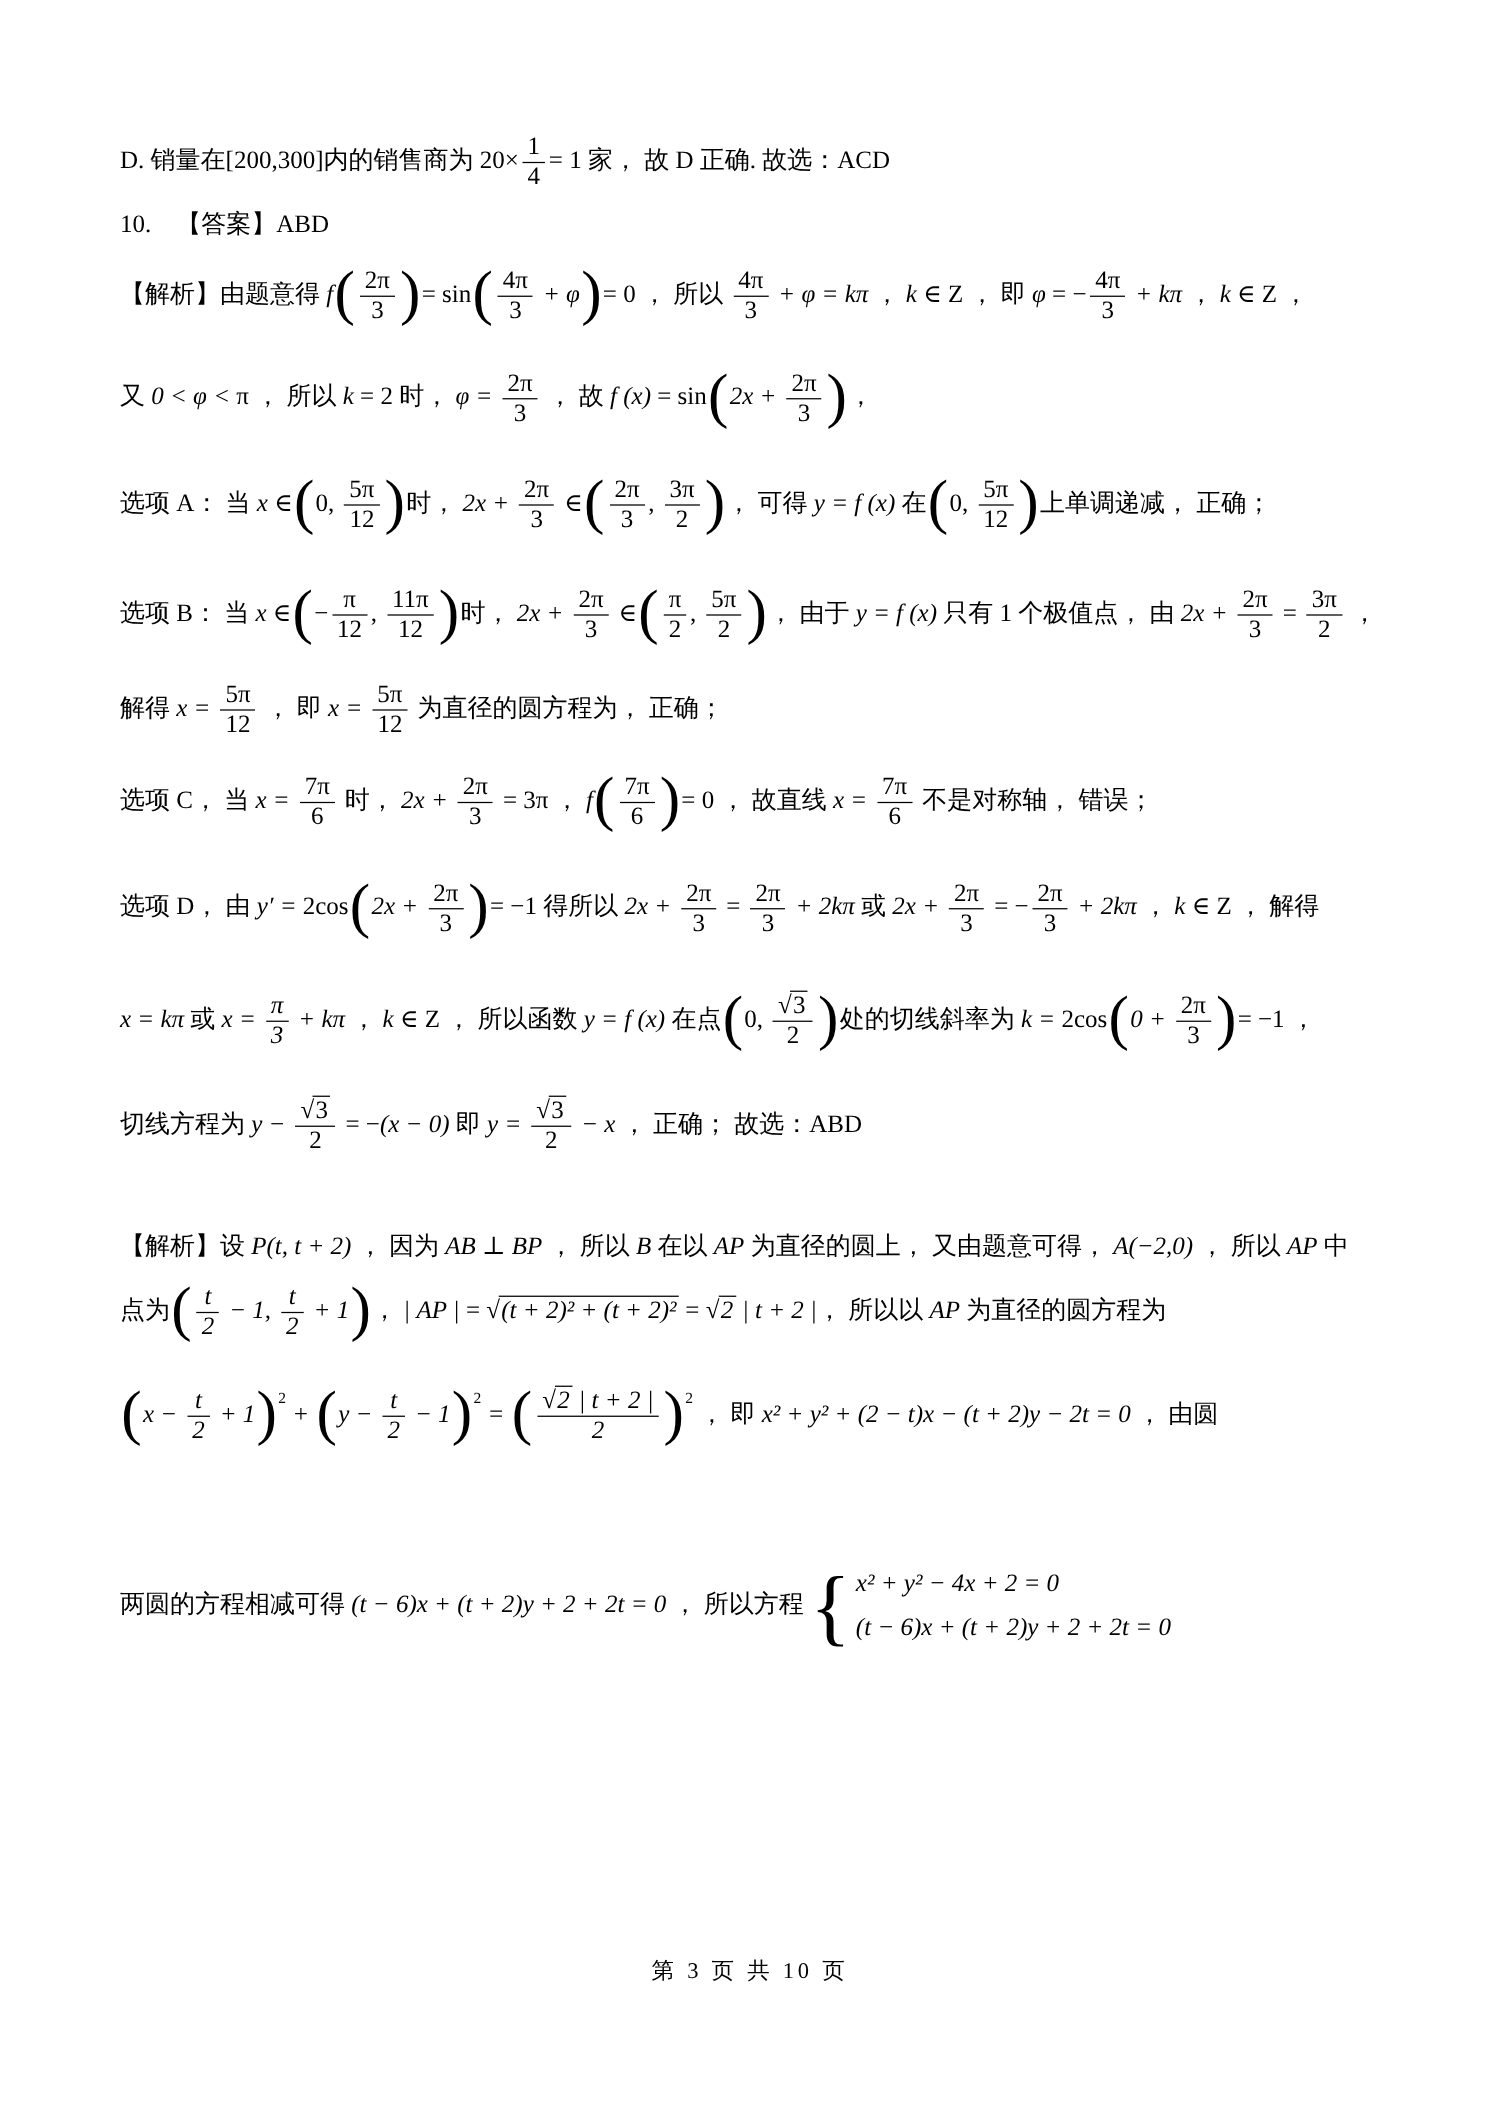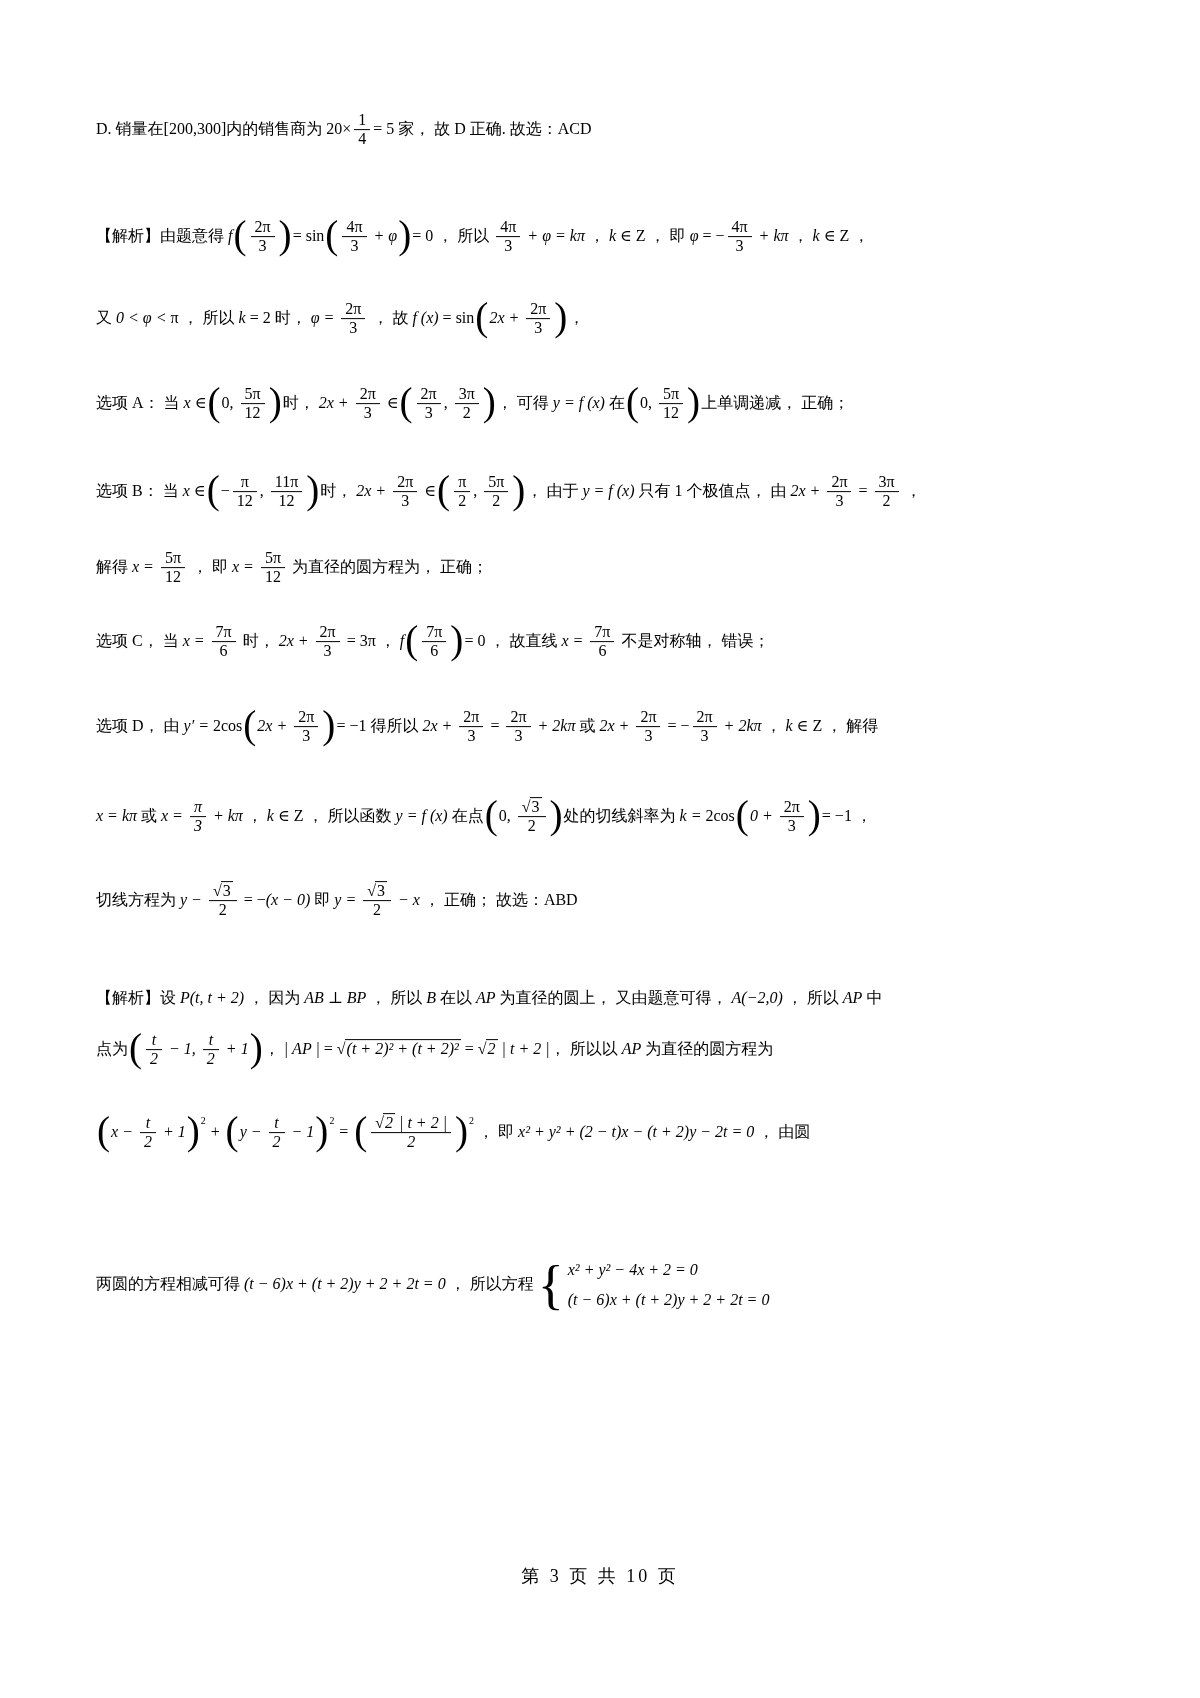--- a/index.html
+++ b/index.html
@@ -3,21 +3,21 @@
 <meta charset="utf-8">
 <style>
   html,body{margin:0;padding:0;}
   body{
     width:1200px;height:1698px;position:relative;background:#ffffff;color:#000;
     font-family:"Liberation Serif","DejaVu Serif",serif;overflow:hidden;
   }
   .page{position:absolute;inset:0;}
   .line{
     position:absolute;left:96px;width:1070px;transform:translateY(-50%);
-    font-size:16px;line-height:1.35;white-space:nowrap;
+    font-size:20px;line-height:1.35;white-space:nowrap;
   }
   .tc{font-style:normal;}
   .tm{font-style:italic;}
   .frac{
     display:inline-block;text-align:center;vertical-align:middle;
     line-height:1.15;margin:0 3px;font-style:normal;
   }
   .frac.it{font-style:italic;}
   .frac .num{display:block;border-bottom:1.3px solid #000;padding:0 4px;}
   .frac .den{display:block;padding:0 4px;}
@@ -38,21 +38,22 @@
     transform:translateY(-50%);font-size:18px;letter-spacing:3px;
   }
 </style>
 </head>
 <body>
 
 <main class="page">
   <div class="footer">
     <span>第 3 页 共 10 页</span>
   </div>
-<div class="line" style="top: 130px;"><span class="tc">D. 销量在[200,300]内的销售商为 20×</span><span class="frac"><span class="num">1</span><span class="den">4</span></span><span class="tc">= 5 家， 故 D 正确. 故选：ACD</span></div>
+<div class="line" style="top: 130px;"><span class="tc">D. 销量在[200,300]内的销售商为 20×</span><span class="frac"><span class="num">1</span><span class="den">4</span></span><span class="tc">= 1 家， 故 D 正确. 故选：ACD</span></div>
+    <div class="line" style="top: 180px;"><span class="tc">10.　【答案】ABD</span></div>
     <div class="line" style="top: 237px;"><span class="tc">【解析】由题意得 </span><span class="tm">f</span><span class="bigp">(</span><span class="frac"><span class="num">2π</span><span class="den">3</span></span><span class="bigp">)</span><span class="tc">= sin</span><span class="bigp">(</span><span class="frac"><span class="num">4π</span><span class="den">3</span></span><span class="tm"> + φ</span><span class="bigp">)</span><span class="tc">= 0 ， 所以 </span><span class="frac"><span class="num">4π</span><span class="den">3</span></span><span class="tm"> + φ = kπ</span><span class="tc"> ， </span><span class="tm">k</span><span class="tc"> ∈ Z ， 即 </span><span class="tm">φ</span><span class="tc"> = −</span><span class="frac"><span class="num">4π</span><span class="den">3</span></span><span class="tm"> + kπ</span><span class="tc"> ， </span><span class="tm">k</span><span class="tc"> ∈ Z ，</span></div>
     <div class="line" style="top: 319px;"><span class="tc">又 </span><span class="tm">0 &lt; φ &lt; </span><span class="tc">π ， 所以 </span><span class="tm">k</span><span class="tc"> = 2 时，  </span><span class="tm">φ = </span><span class="frac"><span class="num">2π</span><span class="den">3</span></span><span class="tc"> ，  故 </span><span class="tm">f (x)</span><span class="tc"> = sin</span><span class="bigp">(</span><span class="tm">2x + </span><span class="frac"><span class="num">2π</span><span class="den">3</span></span><span class="bigp">)</span><span class="tc">，</span></div>
     <div class="line" style="top: 404px;"><span class="tc">选项 A：  当 </span><span class="tm">x ∈</span><span class="bigp">(</span><span class="tc">0, </span><span class="frac"><span class="num">5π</span><span class="den">12</span></span><span class="bigp">)</span><span class="tc">时，  </span><span class="tm">2x + </span><span class="frac"><span class="num">2π</span><span class="den">3</span></span><span class="tc"> ∈</span><span class="bigp">(</span><span class="frac"><span class="num">2π</span><span class="den">3</span></span><span class="tc">, </span><span class="frac"><span class="num">3π</span><span class="den">2</span></span><span class="bigp">)</span><span class="tc">，  可得 </span><span class="tm">y = f (x)</span><span class="tc"> 在</span><span class="bigp">(</span><span class="tc">0, </span><span class="frac"><span class="num">5π</span><span class="den">12</span></span><span class="bigp">)</span><span class="tc">上单调递减，  正确；</span></div>
     <div class="line" style="top: 492px;"><span class="tc">选项 B：  当 </span><span class="tm">x ∈</span><span class="bigp">(</span><span class="tc">−</span><span class="frac"><span class="num">π</span><span class="den">12</span></span><span class="tc">, </span><span class="frac"><span class="num">11π</span><span class="den">12</span></span><span class="bigp">)</span><span class="tc">时，  </span><span class="tm">2x + </span><span class="frac"><span class="num">2π</span><span class="den">3</span></span><span class="tc"> ∈</span><span class="bigp">(</span><span class="frac"><span class="num">π</span><span class="den">2</span></span><span class="tc">, </span><span class="frac"><span class="num">5π</span><span class="den">2</span></span><span class="bigp">)</span><span class="tc">，  由于 </span><span class="tm">y = f (x)</span><span class="tc"> 只有 1 个极值点，  由 </span><span class="tm">2x + </span><span class="frac"><span class="num">2π</span><span class="den">3</span></span><span class="tc"> = </span><span class="frac"><span class="num">3π</span><span class="den">2</span></span><span class="tc"> ，</span></div>
     <div class="line" style="top: 568px;"><span class="tc">解得 </span><span class="tm">x = </span><span class="frac"><span class="num">5π</span><span class="den">12</span></span><span class="tc"> ，  即 </span><span class="tm">x = </span><span class="frac"><span class="num">5π</span><span class="den">12</span></span><span class="tc"> 为直径的圆方程为，  正确；</span></div>
     <div class="line" style="top: 642px;"><span class="tc">选项 C，  当 </span><span class="tm">x = </span><span class="frac"><span class="num">7π</span><span class="den">6</span></span><span class="tc"> 时，  </span><span class="tm">2x + </span><span class="frac"><span class="num">2π</span><span class="den">3</span></span><span class="tc"> = 3π ，  </span><span class="tm">f</span><span class="bigp">(</span><span class="frac"><span class="num">7π</span><span class="den">6</span></span><span class="bigp">)</span><span class="tc">= 0 ，  故直线 </span><span class="tm">x = </span><span class="frac"><span class="num">7π</span><span class="den">6</span></span><span class="tc"> 不是对称轴，  错误；</span></div>
     <div class="line" style="top: 727px;"><span class="tc">选项 D，  由 </span><span class="tm">y′ = </span><span class="tc">2cos</span><span class="bigp">(</span><span class="tm">2x + </span><span class="frac"><span class="num">2π</span><span class="den">3</span></span><span class="bigp">)</span><span class="tc">= −1 得所以 </span><span class="tm">2x + </span><span class="frac"><span class="num">2π</span><span class="den">3</span></span><span class="tc"> = </span><span class="frac"><span class="num">2π</span><span class="den">3</span></span><span class="tm"> + 2kπ</span><span class="tc"> 或 </span><span class="tm">2x + </span><span class="frac"><span class="num">2π</span><span class="den">3</span></span><span class="tc"> = −</span><span class="frac"><span class="num">2π</span><span class="den">3</span></span><span class="tm"> + 2kπ</span><span class="tc"> ，  </span><span class="tm">k</span><span class="tc"> ∈ Z ，  解得</span></div>
     <div class="line" style="top: 817px;"><span class="tm">x = kπ</span><span class="tc"> 或 </span><span class="tm">x = </span><span class="frac it"><span class="num">π</span><span class="den">3</span></span><span class="tm"> + kπ</span><span class="tc"> ，  </span><span class="tm">k</span><span class="tc"> ∈ Z ，  所以函数 </span><span class="tm">y = f (x)</span><span class="tc"> 在点</span><span class="bigp">(</span><span class="tc">0, </span><span class="frac"><span class="num"><span class="rad"><span class="radsign">√</span><span class="radbody">3</span></span></span><span class="den">2</span></span><span class="bigp">)</span><span class="tc">处的切线斜率为 </span><span class="tm">k = </span><span class="tc">2cos</span><span class="bigp">(</span><span class="tm">0 + </span><span class="frac"><span class="num">2π</span><span class="den">3</span></span><span class="bigp">)</span><span class="tc">= −1 ，</span></div>
     <div class="line" style="top: 901px;"><span class="tc">切线方程为 </span><span class="tm">y − </span><span class="frac"><span class="num"><span class="rad"><span class="radsign">√</span><span class="radbody">3</span></span></span><span class="den">2</span></span><span class="tc"> = −</span><span class="tm">(x − 0)</span><span class="tc"> 即 </span><span class="tm">y = </span><span class="frac"><span class="num"><span class="rad"><span class="radsign">√</span><span class="radbody">3</span></span></span><span class="den">2</span></span><span class="tm"> − x</span><span class="tc"> ，  正确；  故选：ABD</span></div>
     <div class="line" style="top: 998px;"><span class="tc">【解析】设 </span><span class="tm">P(t, t + 2)</span><span class="tc"> ，  因为 </span><span class="tm">AB ⊥ BP</span><span class="tc"> ，  所以 </span><span class="tm">B</span><span class="tc"> 在以 </span><span class="tm">AP</span><span class="tc"> 为直径的圆上，  又由题意可得，  </span><span class="tm">A(−2,0)</span><span class="tc"> ， 所以 </span><span class="tm">AP</span><span class="tc"> 中</span></div>

